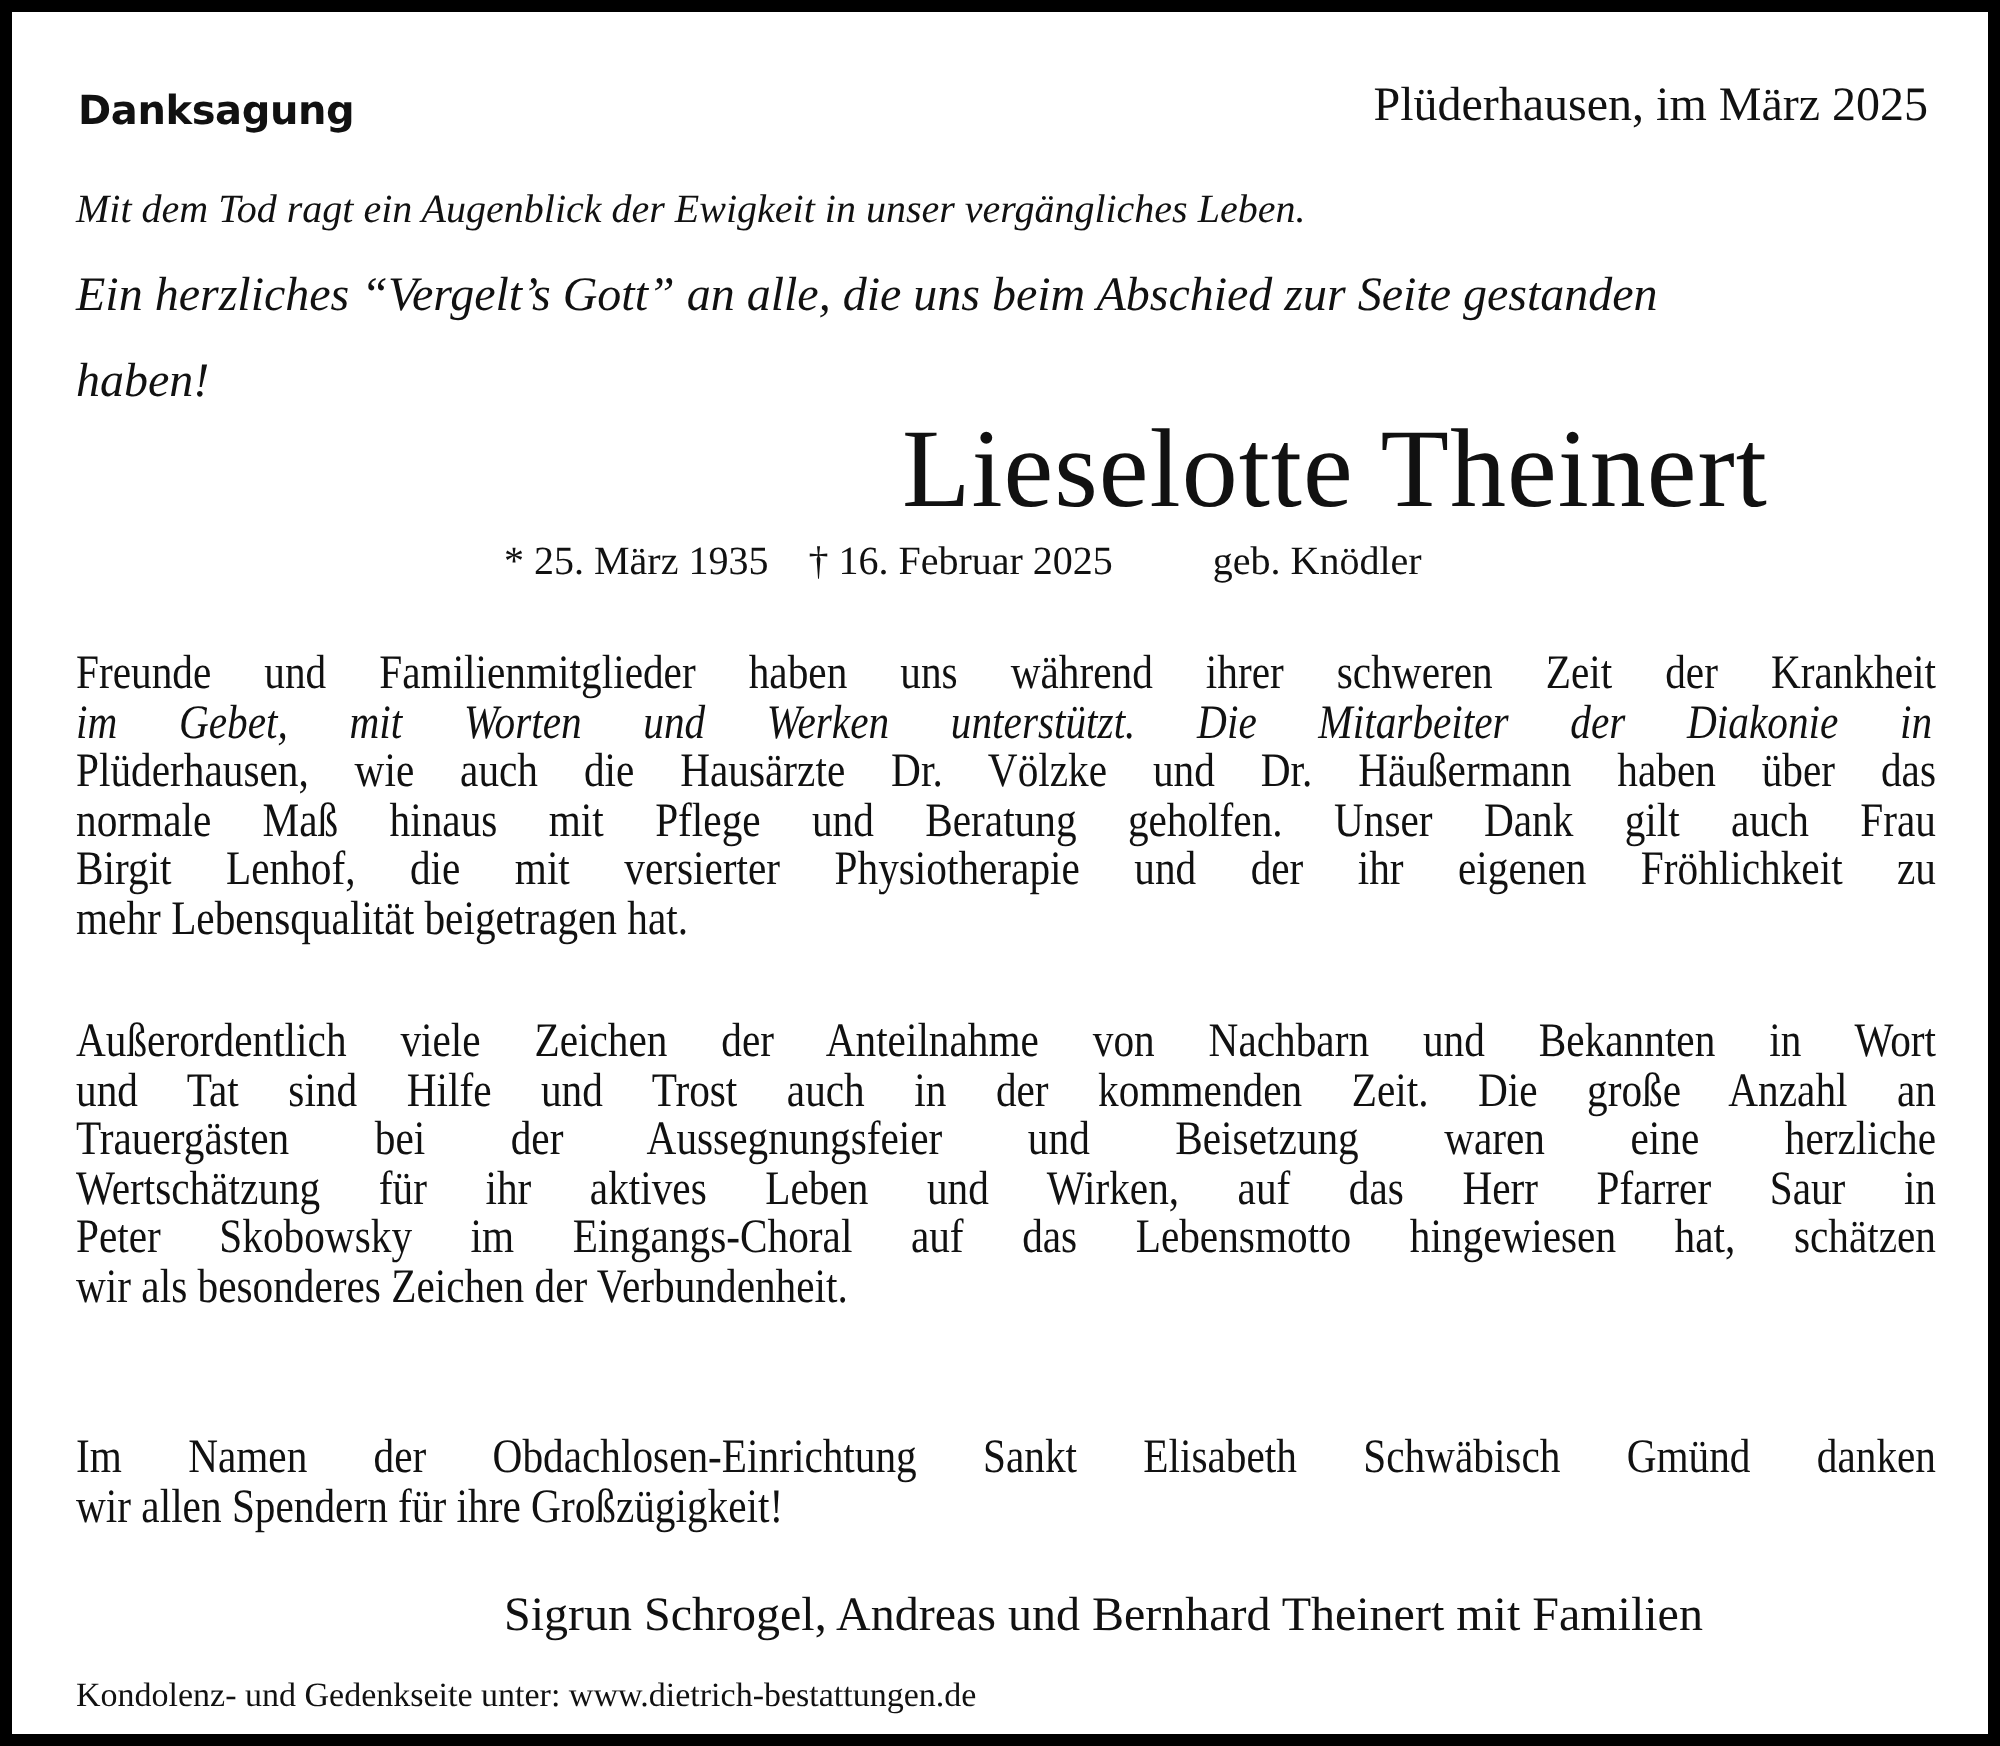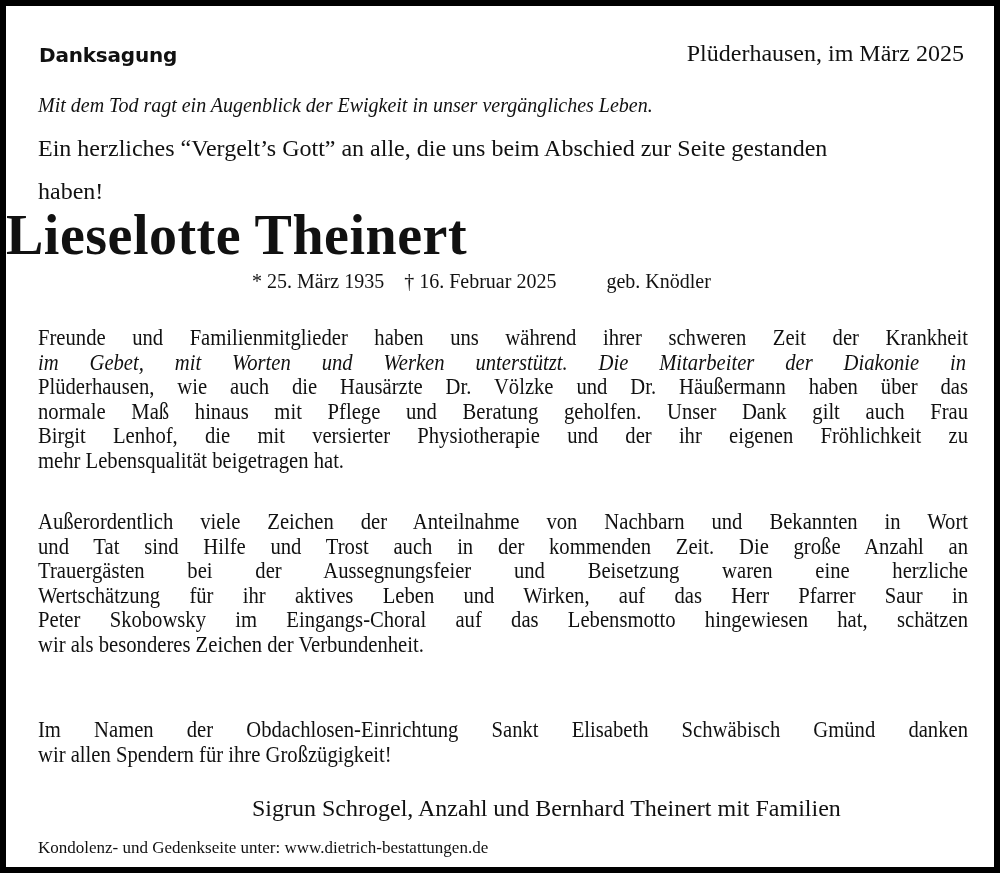--- a/index.html
+++ b/index.html
@@ -25,25 +25,26 @@
       font-size: 24px;
     }
     .motto {
       left: 32px; top: 88px;
       font-size: 20px; font-style: italic;
     }
     .thanks-line {
       left: 32px; width: 880px;
       font-size: 24px; line-height: 27px;
       white-space: normal;
+      font-style: italic;
     }
     .name {
       left: 0; width: 878px; top: 197px;
-      text-align: left;
-      font-size: 56px; font-weight: bold; line-height: 64px;
+      text-align: right;
+      font-size: 56px; font-weight: normal; line-height: 64px;
       letter-spacing: 0.5px;
     }
     .dates {
       left: 246px; top: 264px;
       font-size: 20px;
     }
     .dates .gap { display: inline-block; width: 40px; }
 
     .para {
       position: absolute;
@@ -113,17 +114,17 @@
     <span class="ln" style="white-space: nowrap; text-align-last: left;"><span class="inner" style="transform: scaleX(0.86); word-spacing: 28.0277px;">Wertschätzung für ihr aktives Leben und Wirken, auf das Herr Pfarrer Saur in</span></span>
     <span class="ln" style="white-space: nowrap; text-align-last: left;"><span class="inner" style="transform: scaleX(0.86); word-spacing: 28.0266px;">Peter Skobowsky im Eingangs-Choral auf das Lebensmotto hingewiesen hat, schätzen</span></span>
     <span class="ln last" style="white-space: nowrap; text-align-last: left;"><span class="inner" style="transform: scaleX(0.86);">wir als besonderes Zeichen der Verbundenheit.</span></span>
   </div>
 
   <div class="para" style="top:711px;">
     <span class="ln" style="white-space: nowrap; text-align-last: left;"><span class="inner" style="transform: scaleX(0.86); word-spacing: 32.5318px;">Im Namen der Obdachlosen-Einrichtung Sankt Elisabeth Schwäbisch Gmünd danken</span></span>
     <span class="ln last" style="white-space: nowrap; text-align-last: left;"><span class="inner" style="transform: scaleX(0.86);">wir allen Spendern für ihre Großzügigkeit!</span></span>
   </div>
 
-  <div class="abs serif sig">Sigrun Schrogel, Anzahl und Bernhard Theinert mit Familien</div>
+  <div class="abs serif sig">Sigrun Schrogel, Andreas und Bernhard Theinert mit Familien</div>
 
   <div class="abs serif footer">Kondolenz- und Gedenkseite unter: www.dietrich-bestattungen.de</div>
 
 </div>
 
 </body></html>

